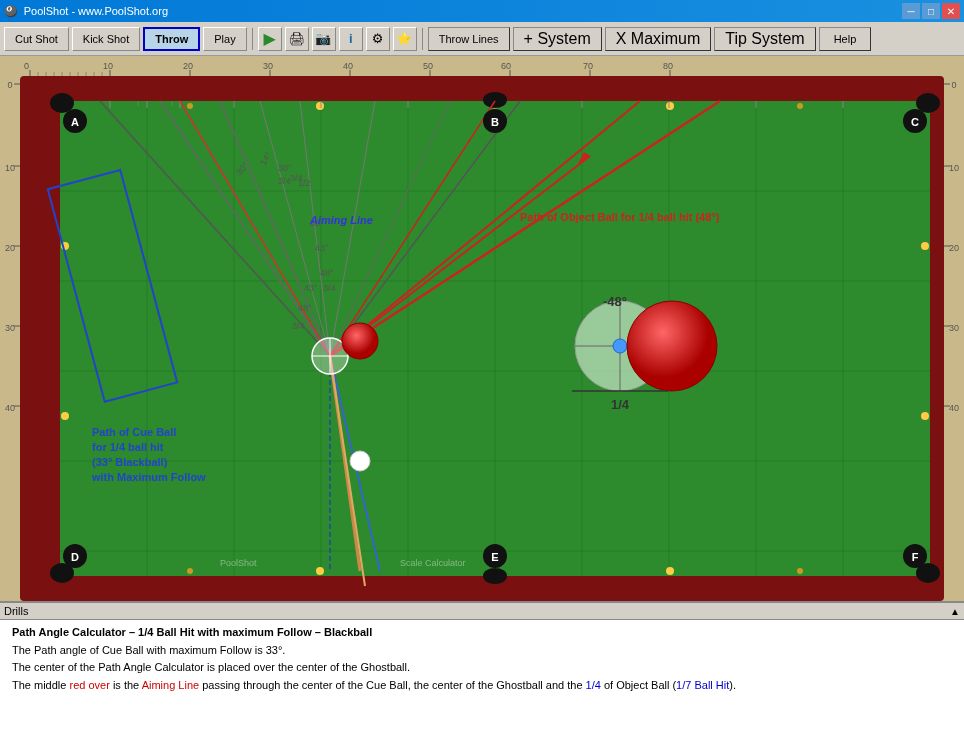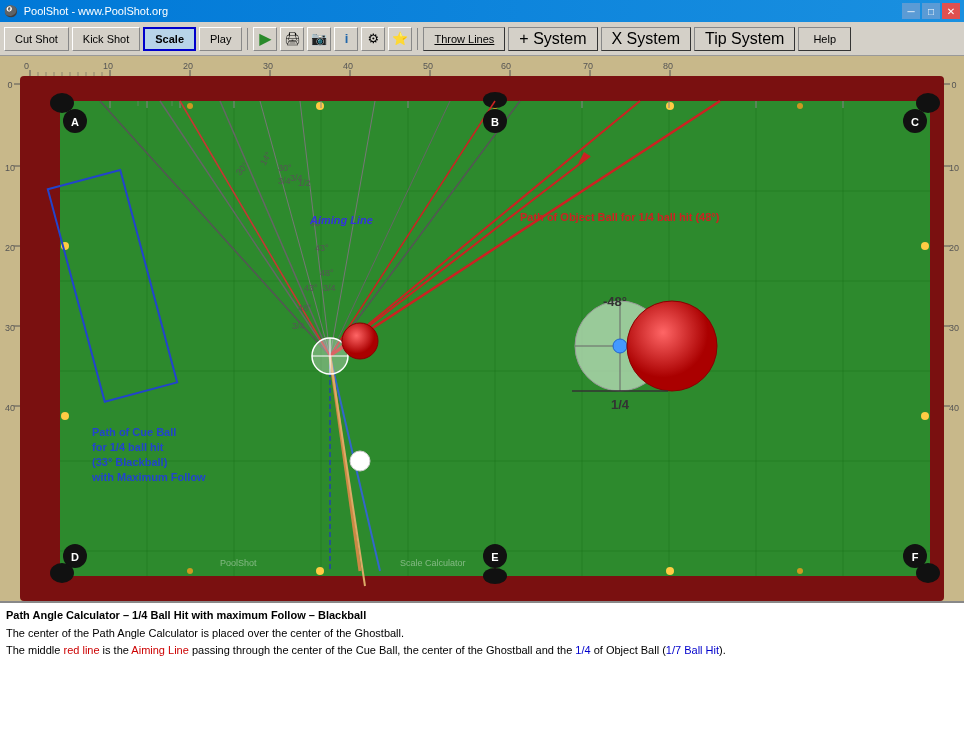--- a/index.html
+++ b/index.html
@@ -56,21 +56,21 @@
       border: 1px solid #888;
       border-top-color: #fff;
       border-left-color: #fff;
       display: flex; align-items: center; justify-content: center;
       cursor: pointer; font-size: 13px;
     }
     .throw-btn {
       height: 24px; padding: 2px 10px;
       background: #d4d0c8;
       border: 1px outset #888;
-      font-size: 11px; cursor: pointer; text-decoration: underline;
+      font-size: 11px; cursor: pointer;
     }
     .sys-btn {
       height: 24px; padding: 2px 10px;
       background: #d4d0c8;
       border: 1px outset #888;
       font-size: 16px; cursor: pointer;
     }
     .help-btn {
       height: 24px; padding: 2px 14px;
       background: #d4d0c8;
@@ -106,21 +106,21 @@
       padding: 2px 4px;
       font-size: 11px;
       border-bottom: 1px solid #888;
       display: flex;
       justify-content: space-between;
       align-items: center;
     }
     .info-content {
       flex: 1;
       overflow-y: auto;
-      padding: 4px 6px;
+      padding: 4px 12px;
       font-size: 11px;
       line-height: 1.6;
     }
     .info-content .bold { font-weight: bold; }
     .info-content .blue { color: #0000cc; }
     .info-content .red { color: #cc0000; }
     
     
     .info-content::-webkit-scrollbar { width: 12px; }
     .info-content::-webkit-scrollbar-track { background: #d4d0c8; }
@@ -137,37 +137,37 @@
   <div class="title-bar-controls">
     <button class="title-btn">─</button>
     <button class="title-btn">□</button>
     <button class="title-btn close">✕</button>
   </div>
 </div>
 
 <div class="toolbar">
   <button class="tool-btn">Cut Shot</button>
   <button class="tool-btn">Kick Shot</button>
-  <button class="tool-btn active">Scale</button>
+  <button class="tool-btn active">Throw</button>
   <button class="tool-btn">Play</button>
 
   <div class="toolbar-sep"></div>
 
   <div class="icon-btn" style="color:#2a8a2a; font-size:16px;">▶</div>
   <div class="icon-btn">🖨</div>
   <div class="icon-btn">📷</div>
   <div class="icon-btn" style="color:#2266aa; font-weight:bold;">i</div>
   <div class="icon-btn">⚙</div>
   <div class="icon-btn">⭐</div>
 
   <div class="toolbar-sep"></div>
 
   <button class="throw-btn">Throw Lines</button>
   <button class="sys-btn">+ System</button>
-  <button class="sys-btn">X System</button>
+  <button class="sys-btn">X Maximum</button>
   <button class="sys-btn">Tip System</button>
   <button class="help-btn">Help</button>
 </div>
 
 <div class="main-area">
 
   <div class="table-container" style="height: 545px; position: relative;">
 
     <svg style="position:absolute; top:0; left:20px; right:20px; width:calc(100% - 40px); height:20px; z-index:5;">
       <rect width="100%" height="20" fill="#c8b88a"></rect>
@@ -398,22 +398,27 @@
       </g>
 
       <text x="200" y="490" font-size="9" fill="rgba(255,255,255,0.4)">PoolShot</text>
       <text x="380" y="490" font-size="9" fill="rgba(255,255,255,0.4)">Scale Calculator</text>
 
     </svg>
 
   </div>
 
   <div class="info-panel" style="height: 155px;">
+    <div class="info-panel-header">
+      <span>Drills</span>
+      <span style="cursor:pointer; font-size:10px;">▲</span>
+    </div>
     <div class="info-content">
       <p>
         <span class="bold">Path Angle Calculator – 1/4 Ball Hit with maximum Follow – Blackball</span>
       </p>
+      <p>The Path angle of Cue Ball with maximum Follow is 33°.</p>
       <p>The center of the Path Angle Calculator is placed over the center of the Ghostball.</p>
-      <p>The middle <span class="red">red line</span> is the <span class="red">Aiming Line</span> passing through the center of the Cue Ball, the center of the Ghostball and the <span class="blue">1/4</span> of Object Ball (<span class="blue">1/7 Ball Hit</span>).</p>
+      <p>The middle <span class="red">red over</span> is the <span class="red">Aiming Line</span> passing through the center of the Cue Ball, the center of the Ghostball and the <span class="blue">1/4</span> of Object Ball (<span class="blue">1/7 Ball Hit</span>).</p>
     </div>
   </div>
 
 </div>
 
 </body></html>

